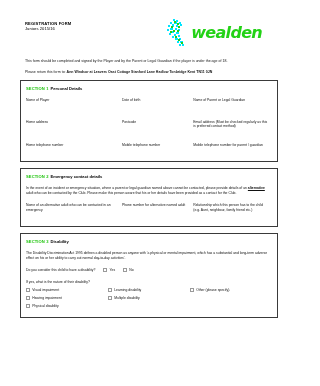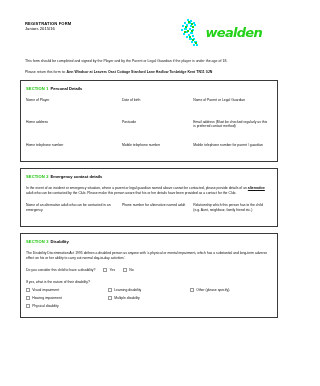--- a/index.html
+++ b/index.html
@@ -56,21 +56,21 @@
     margin-right: 16px;
     margin-top: -2px;
   }
   .logo-mark {
     width: 26px;
     height: 30px;
     margin-right: 1px;
     display: block;
   }
   .logo-word {
-    font-size: 13px;
+    font-size: 16px;
     font-weight: bold;
     font-style: italic;
     color: #23d216;
     letter-spacing: -0.7px;
     line-height: 20px;
     font-family: "DejaVu Sans", sans-serif;
   }
 
   
   .intro {

